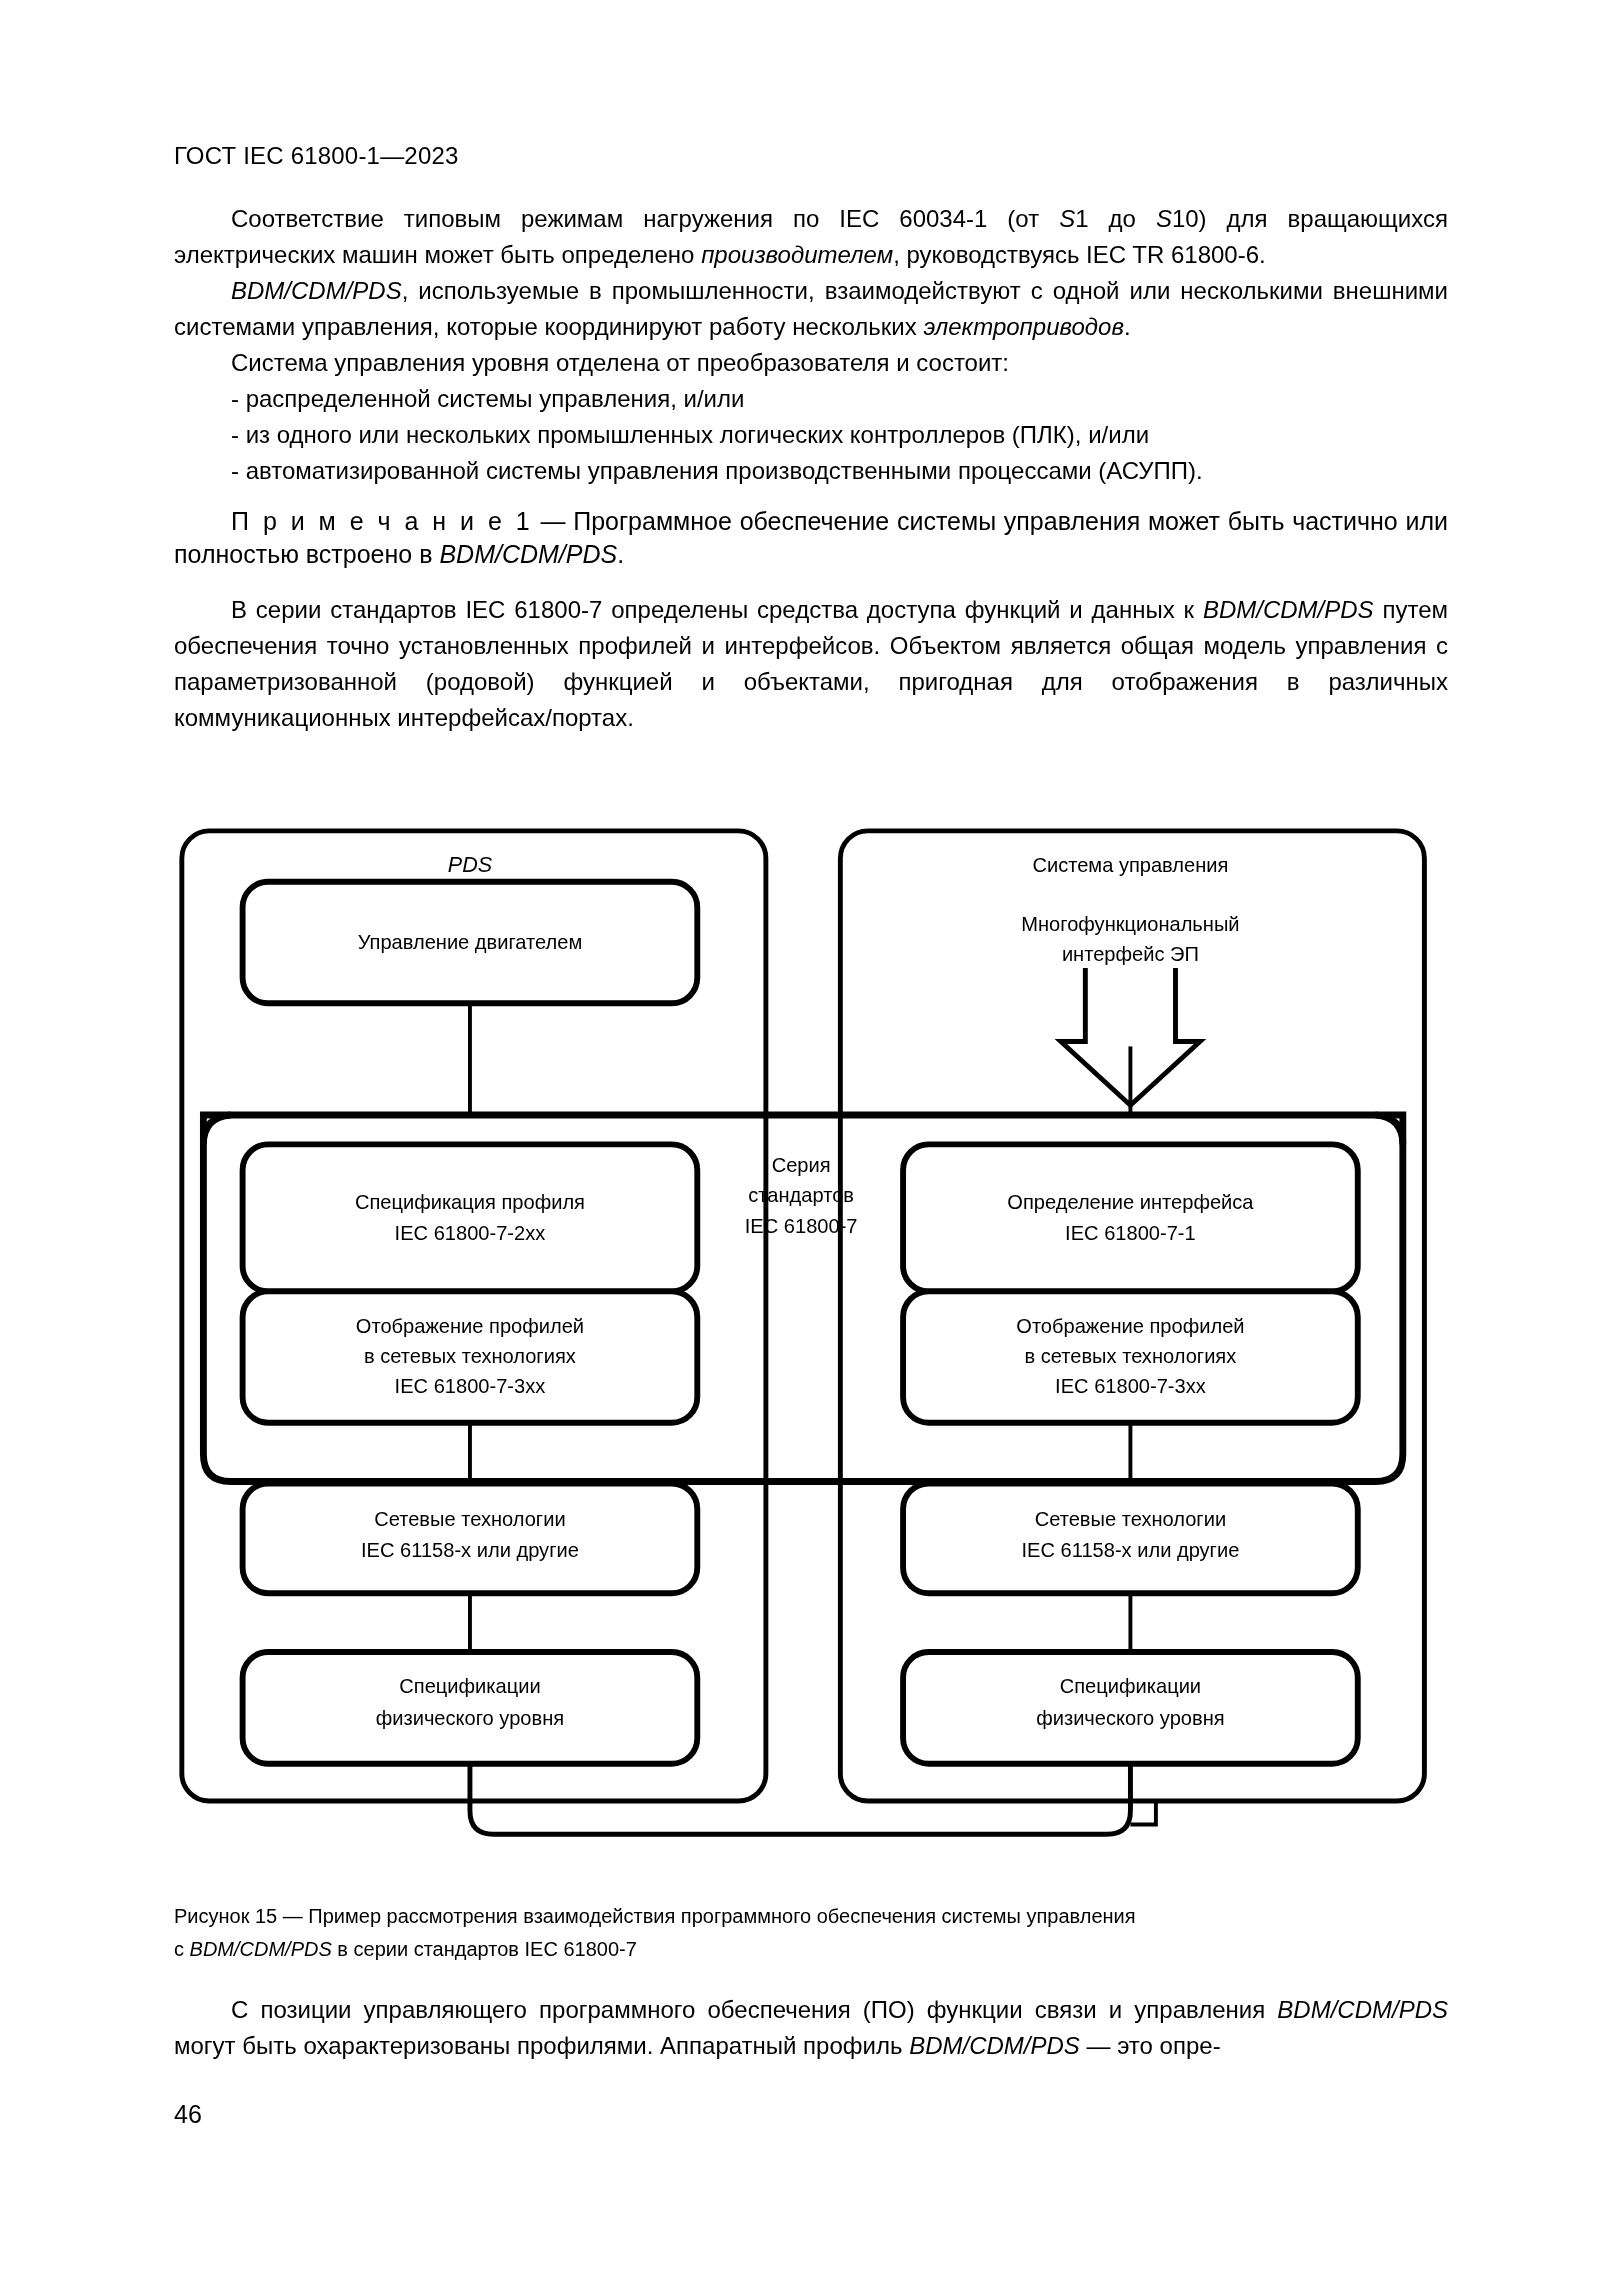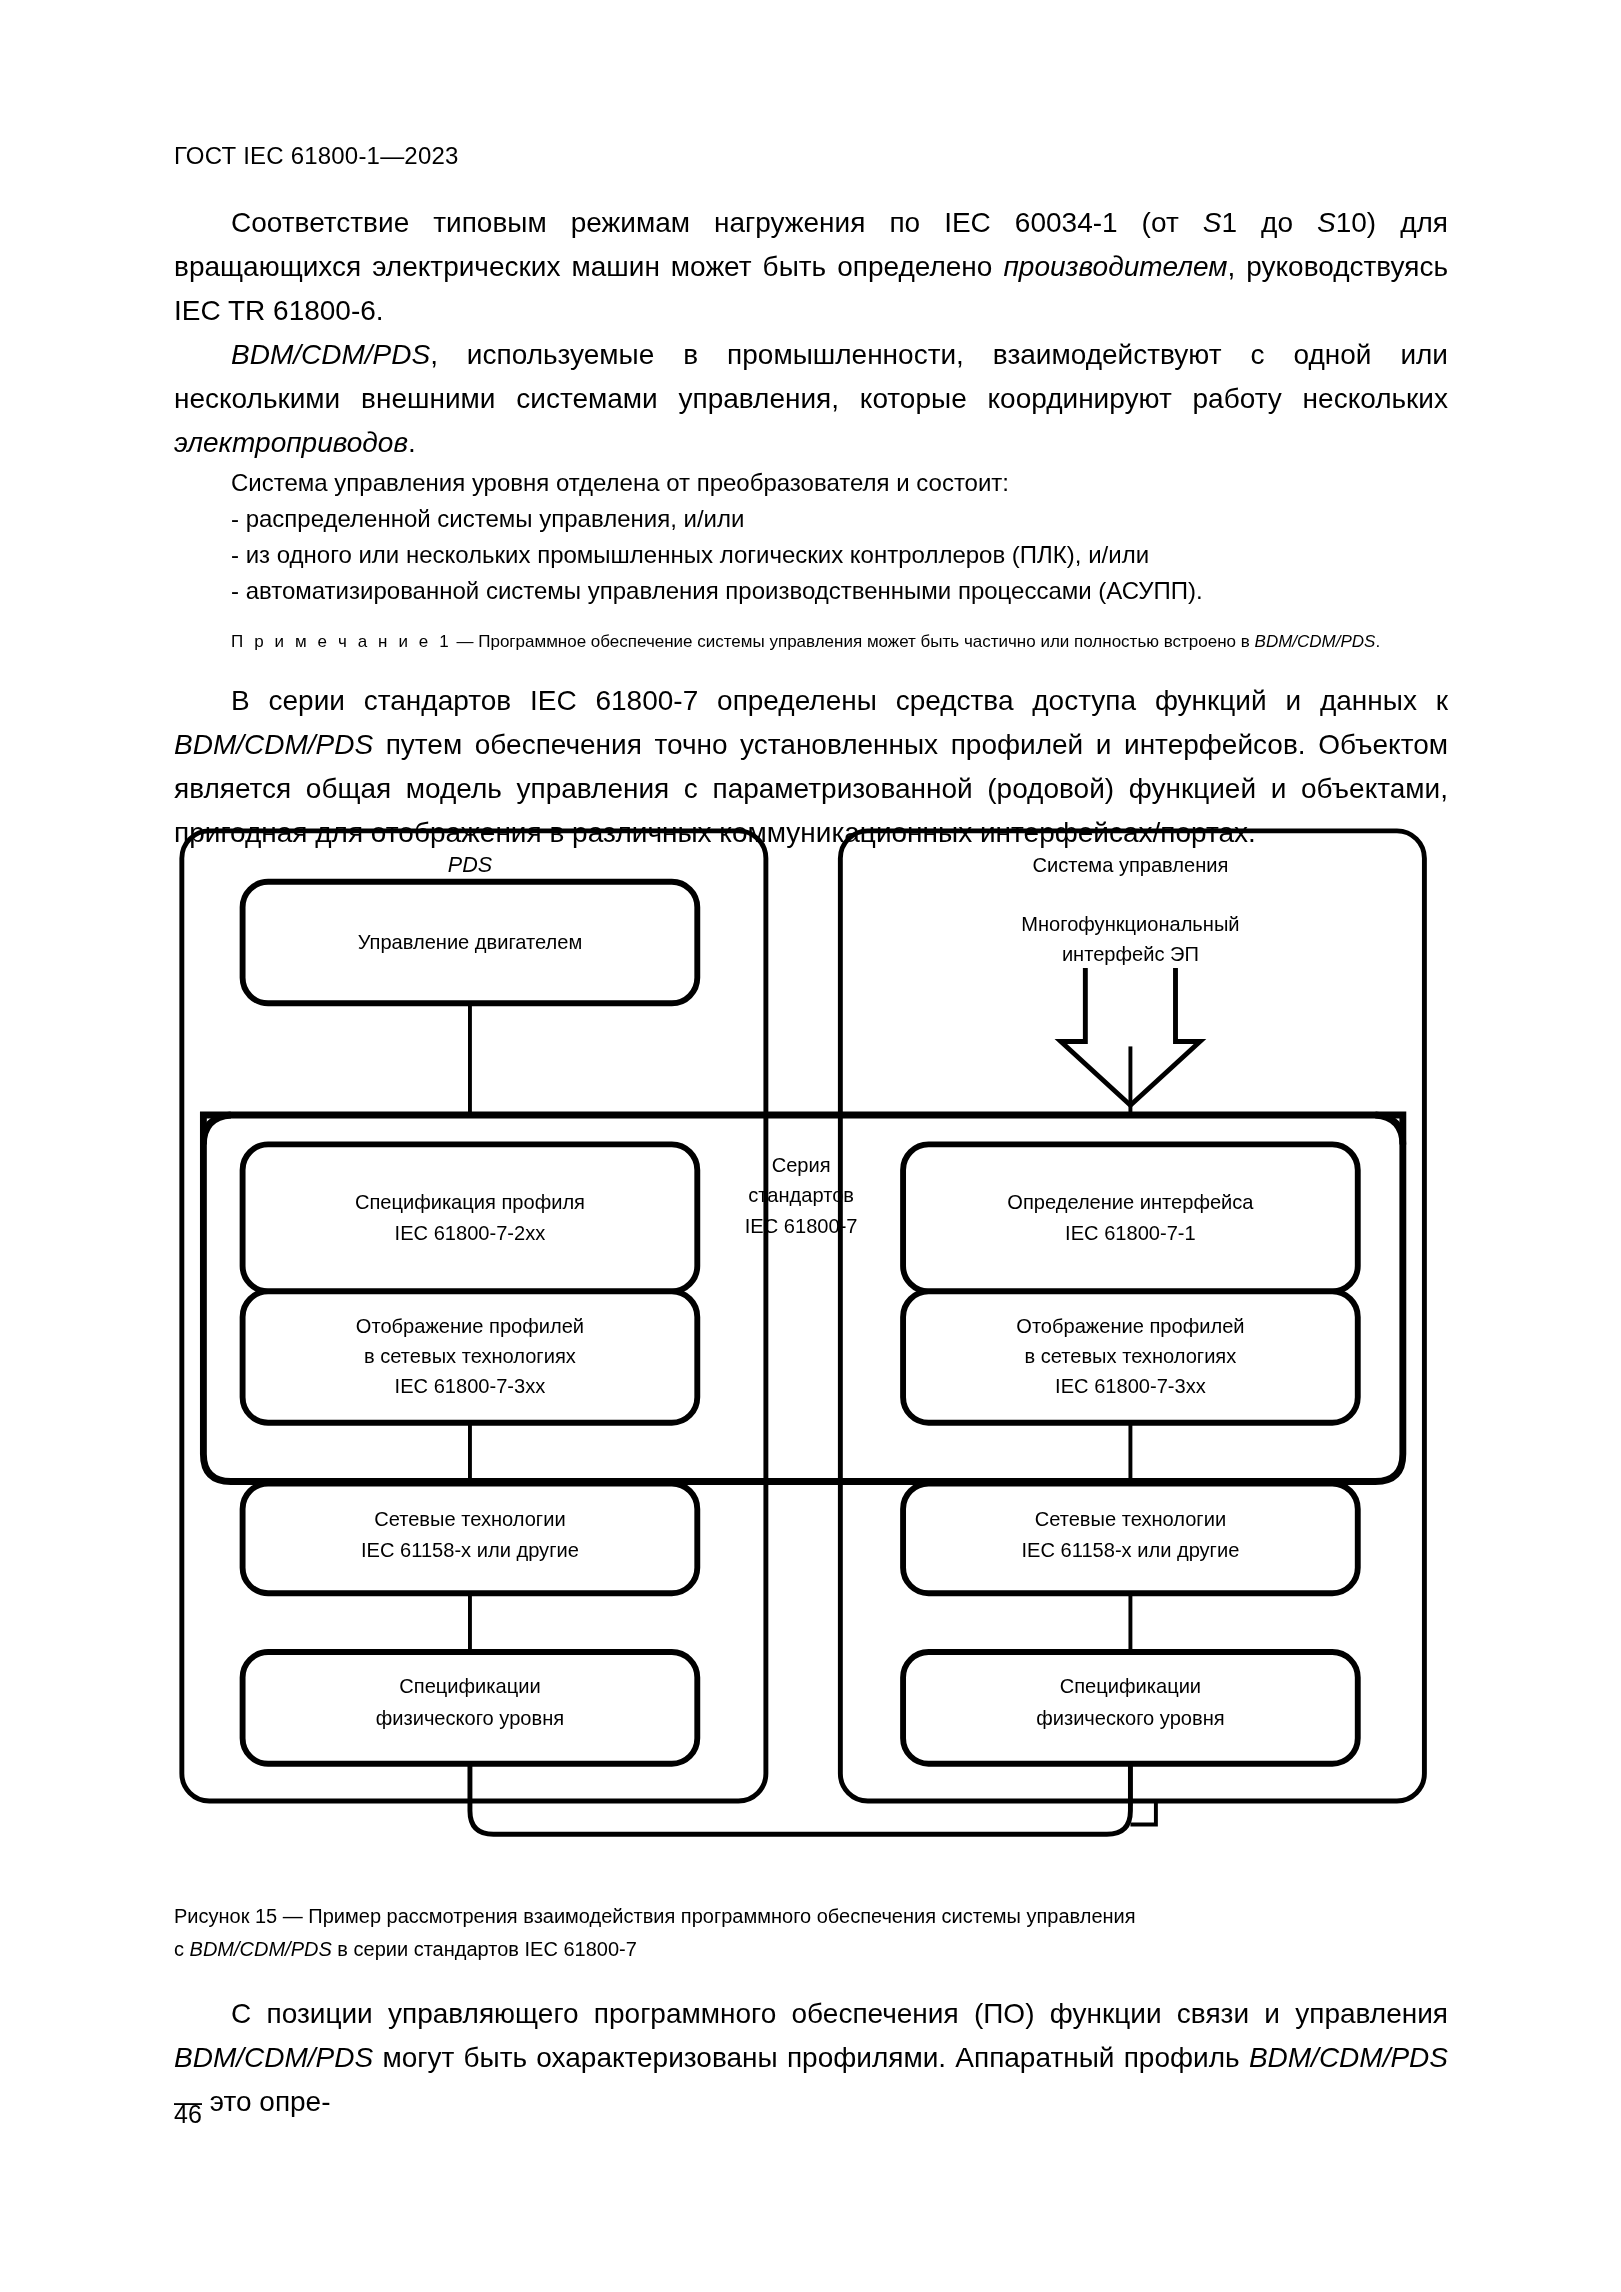--- a/index.html
+++ b/index.html
@@ -30,43 +30,43 @@
     letter-spacing: 0.2px;
   }
   .content {
     position: absolute;
     left: 174px;
     top: 201px;
     width: 1274px;
   }
   p.body {
     margin: 0 0 0 0;
-    font-size: 28px;
-    line-height: 44px;
+    font-size: 24px;
+    line-height: 36px;
     text-align: justify;
     text-indent: 57px;
     hyphens: none;
   }
   p.listline {
     margin: 0;
     font-size: 24px;
     line-height: 36px;
     text-indent: 57px;
     text-align: left;
   }
   h2.section {
     margin: 17.6px 0 13.7px 0;
     font-size: 24px;
     font-weight: bold;
     text-indent: 57px;
     line-height: 33px;
   }
   p.note {
     margin: 15.7px 0 0 0;
-    font-size: 17px;
+    font-size: 25px;
     line-height: 33px;
     text-align: justify;
     text-indent: 57px;
   }
   .sp { letter-spacing: 3.1px; }
   i, .it { font-style: italic; }
   .gap-m { height: 21.6px; }
 
   .figure {
     position: absolute;

